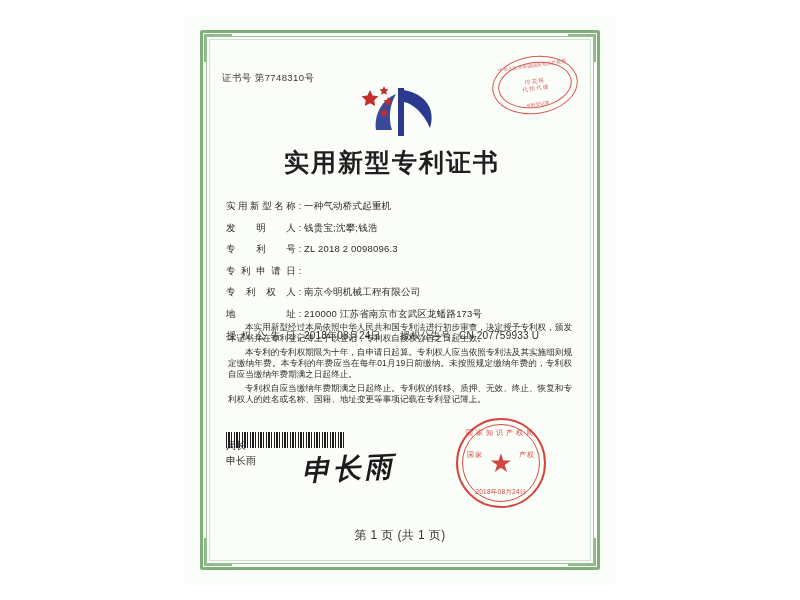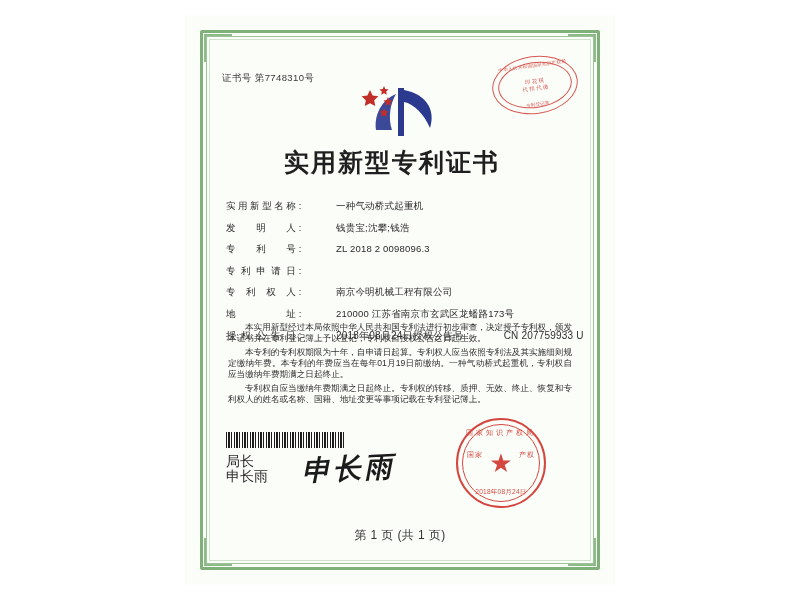--- a/index.html
+++ b/index.html
@@ -182,21 +182,20 @@
   .field-sep {
     flex: 0 0 auto;
     width: 8px;
     text-align: center;
   }
   .field-value {
     flex: 1 1 auto;
     white-space: nowrap;
     overflow: hidden;
     letter-spacing: 0.2px;
-    margin-left: 32px;
   }
   .two-col {
     display: flex;
     align-items: flex-end;
     font-size: 10px;
     margin-bottom: 8.5px;
   }
   .two-col .cell {
     display: flex;
     align-items: baseline;
@@ -235,22 +234,22 @@
       #fbfdf9 4px, #fbfdf9 5px,
       #1c1c1c 5px, #1c1c1c 6px,
       #fbfdf9 6px, #fbfdf9 8px
     );
   }
 
   
   .sig-block {
     position: absolute;
     left: 6px;
-    top: 404px;
-    font-size: 14px;
+    top: 388px;
+    font-size: 10px;
     line-height: 15px;
     color: #2b2b2b;
   }
   .sig-script {
     position: absolute;
     left: 82px;
     top: 400px;
     font-family: "DejaVu Serif", serif;
     font-size: 28px;
     font-style: italic;
@@ -415,21 +414,21 @@
           <div class="cell right">
             <span class="field-label">授权公告号</span>
             <span class="field-sep">:</span>
             <span class="field-value">CN 207759933 U</span>
           </div>
         </div>
       </div>
 
       <div class="body-text">
         <p>本实用新型经过本局依照中华人民共和国专利法进行初步审查，决定授予专利权，颁发本证书并在专利登记簿上予以登记，专利权自授权公告之日起生效。</p>
-        <p>本专利的专利权期限为十年，自申请日起算。专利权人应当依照专利法及其实施细则规定缴纳年费。本专利的年费应当在每年01月19日前缴纳。一种气动桥式起重机，专利权自应当缴纳年费期满之日起终止。</p>
+        <p>本专利的专利权期限为十年，自申请日起算。专利权人应当依照专利法及其实施细则规定缴纳年费。本专利的年费应当在每年01月19日前缴纳。未按照规定缴纳年费的，专利权自应当缴纳年费期满之日起终止。</p>
         <p>专利权自应当缴纳年费期满之日起终止。专利权的转移、质押、无效、终止、恢复和专利权人的姓名或名称、国籍、地址变更等事项记载在专利登记簿上。</p>
       </div>
 
       <div class="barcode"></div>
 
       <div class="sig-block">
         <div>局长</div>
         <div>申长雨</div>
       </div>
       <div class="sig-script">申长雨</div>

